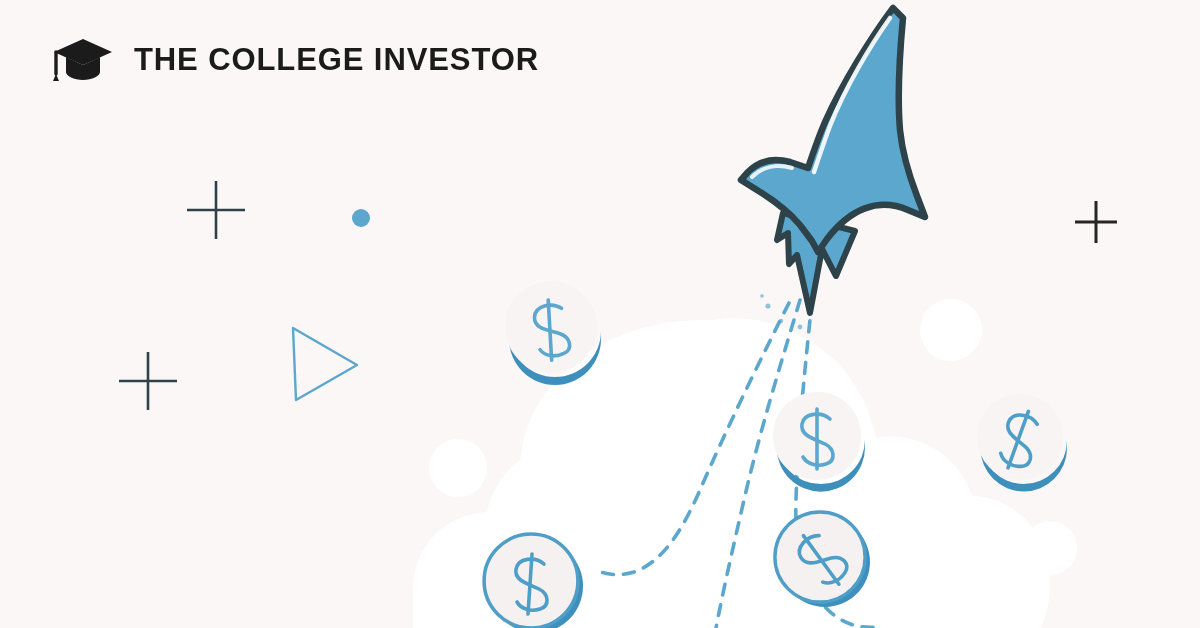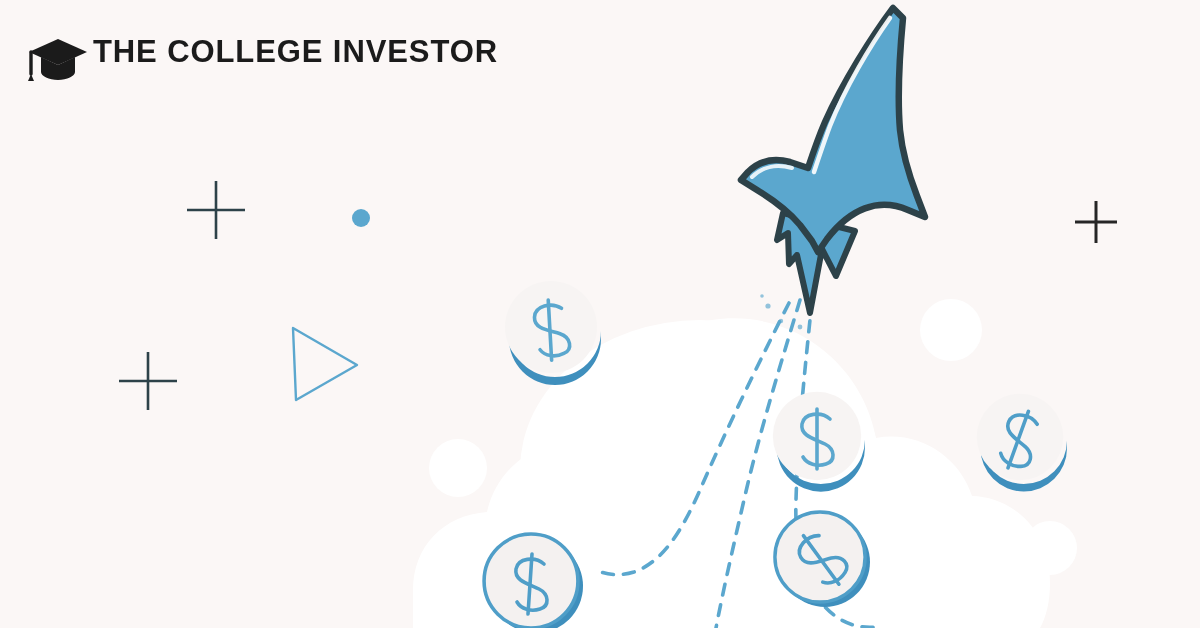--- a/index.html
+++ b/index.html
@@ -23,25 +23,25 @@
   }
   #art {
     position: absolute;
     left: 0;
     top: 0;
     width: 1200px;
     height: 628px;
   }
   #brand {
     position: absolute;
-    left: 27px;
+    left: 52px;
     top: 36px;
     display: flex;
-    align-items: flex-start;
-    gap: 4px;
+    align-items: center;
+    gap: 20px;
     z-index: 10;
   }
   #brand-cap {
     width: 62px;
     height: 46px;
     display: block;
   }
   #brand-text {
     font-family: "Liberation Sans", sans-serif;
     font-weight: bold;

